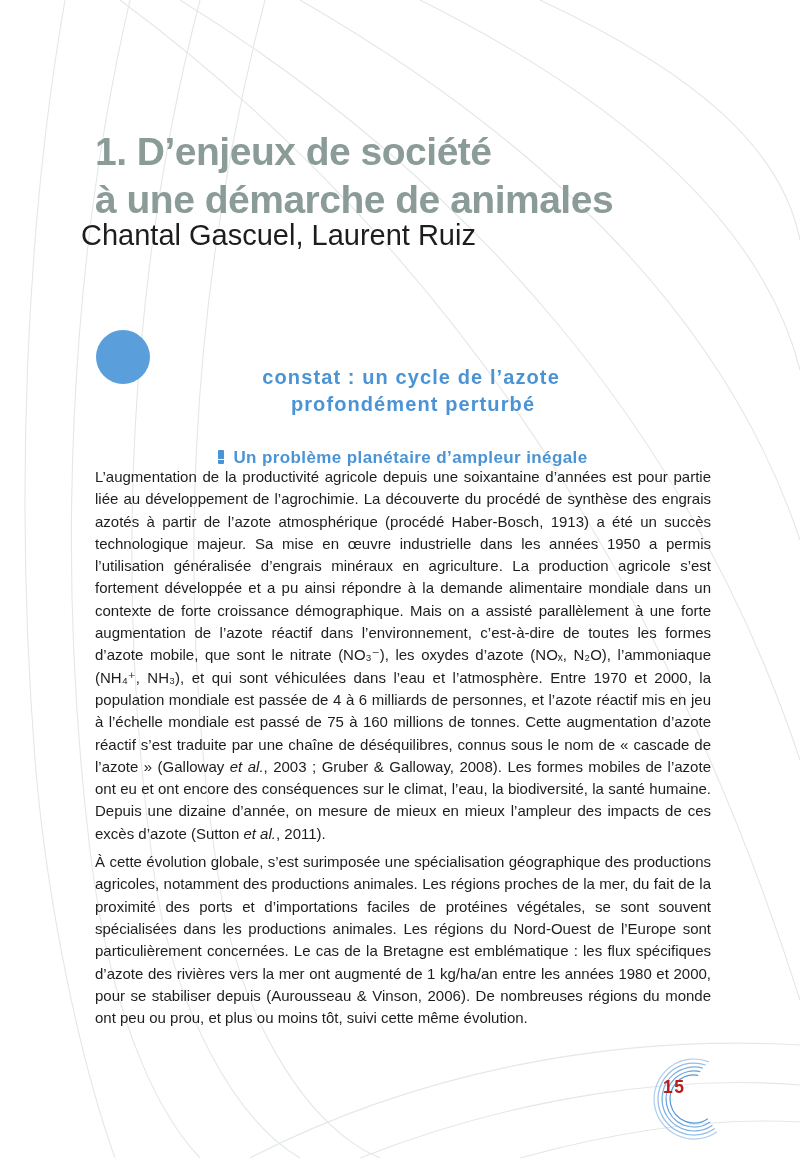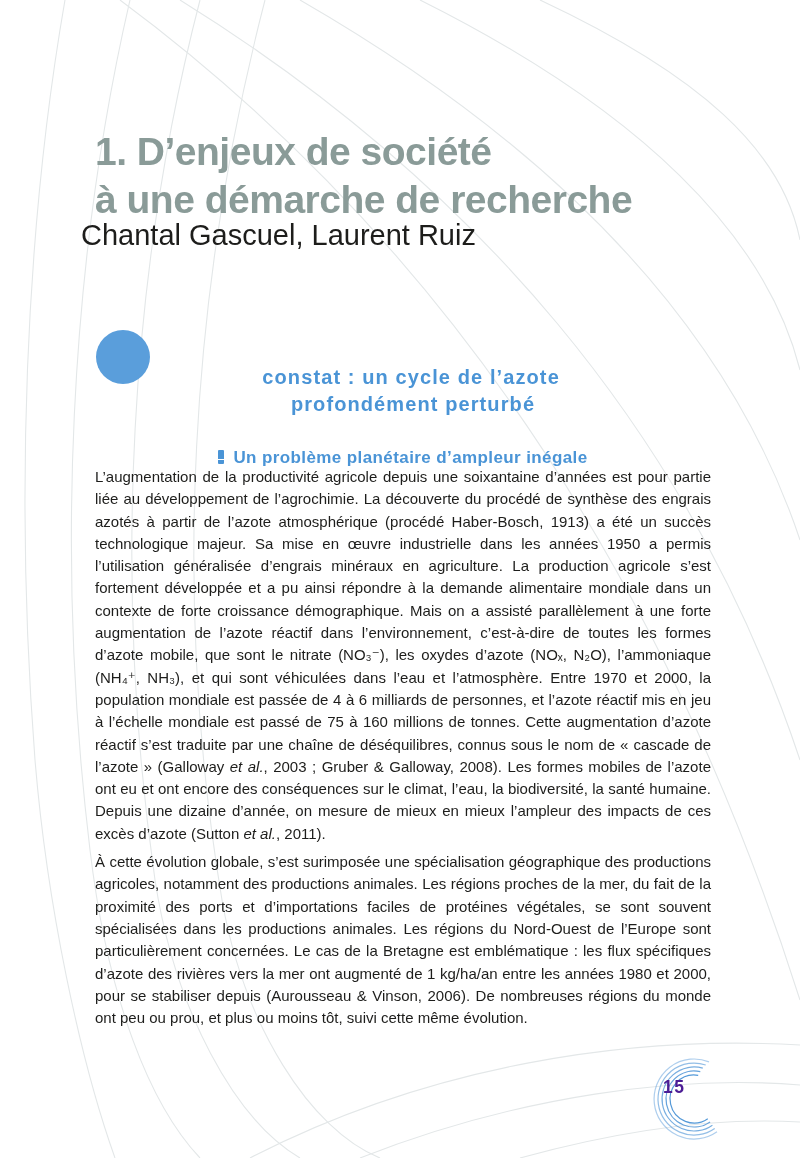--- a/index.html
+++ b/index.html
@@ -45,21 +45,21 @@
     vertical-align:-1px;border-radius:1px;
   }
   .bodycol{
     position:absolute;left:95px;top:466px;width:616px;
     font-size:15px;line-height:22.3px;color:#1d1d1b;
   }
   .para{text-align:justify;margin:0 0 6px 0;}
   .para i{font-style:italic;}
   .pagenum{
     position:absolute;left:663px;top:1077px;z-index:2;
-    font-size:17.5px;font-weight:700;letter-spacing:1.5px;color:#4c1d95;
+    font-size:17.5px;font-weight:700;letter-spacing:1.5px;color:#b91c1c;
   }
 </style>
 </head>
 <body>
 
 <div class="page">
 
   <svg class="bg-arcs" width="800" height="1158" viewBox="0 0 800 1158" aria-hidden="true">
     <g fill="none" stroke="#e3e7e8" stroke-width="1.1">
 
@@ -85,21 +85,21 @@
       <path d="M 702.8 1068.2 A 32 32 0 1 0 712.4 1125.2" opacity="0.75"></path>
       <path d="M 705.7 1065.0 A 36 36 0 1 0 714.7 1128.5" opacity="0.6"></path>
       <path d="M 709.0 1061.9 A 40 40 0 1 0 717.0 1131.8" opacity="0.45"></path>
     </g>
   </svg>
 
   <div class="content">
 
     <h1 class="chapter-title">
       <span style="display:block">1. D’enjeux de société</span>
-      <span style="display:block">à une démarche de recherche</span>
+      <span style="display:block">à une démarche de animales</span>
     </h1>
 
     <div class="authors">Chantal Gascuel, Laurent Ruiz</div>
 
     <div class="circle-badge"></div>
 
     <h2 class="section-heading">
       <span style="display:block"><span class="on-circle">Le</span><span> constat : un cycle de l’azote</span></span>
       <span class="hl2" style="display:block">profondément perturbé</span>
     </h2>

